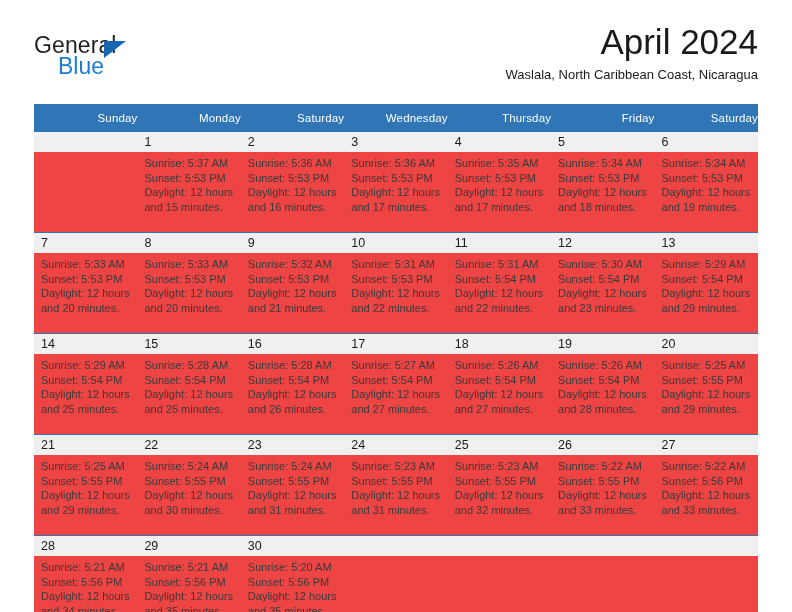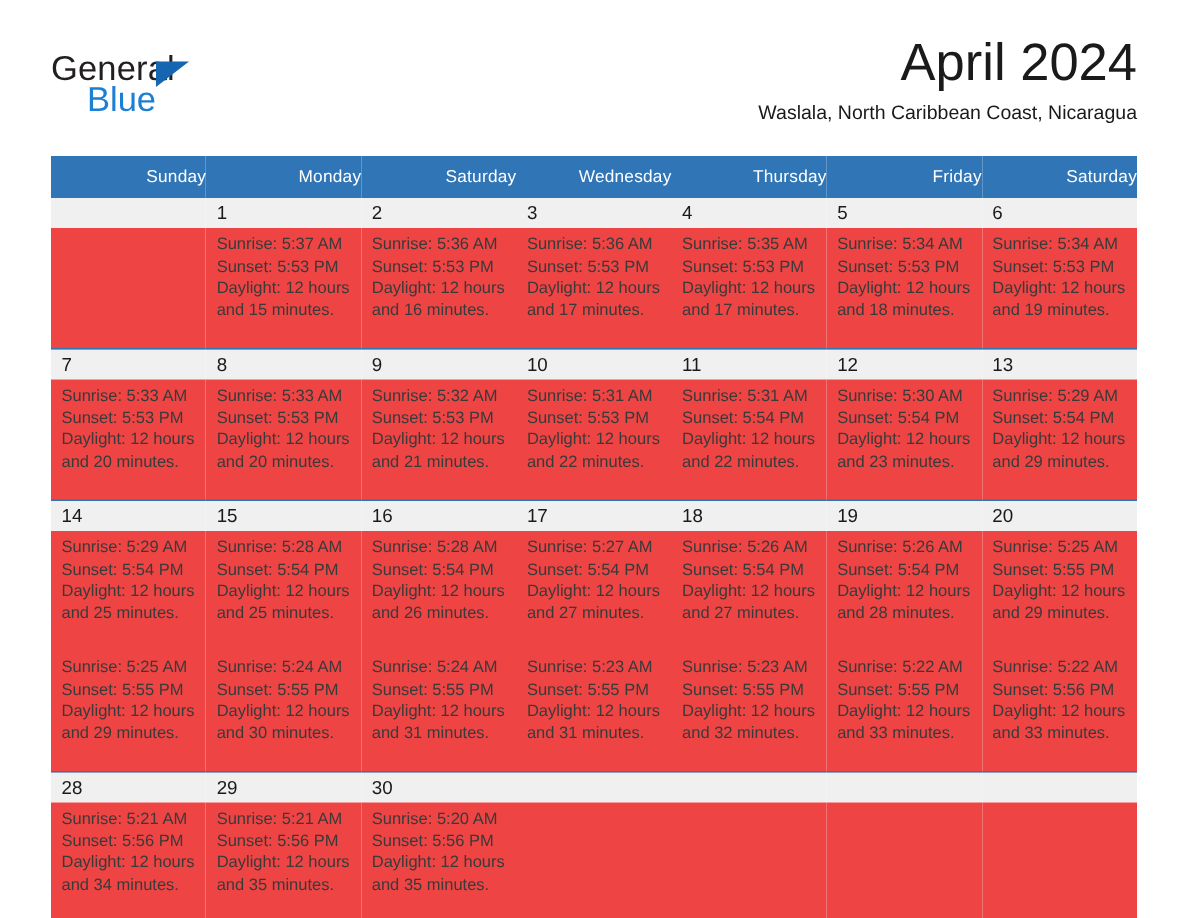--- a/index.html
+++ b/index.html
@@ -317,20 +317,29 @@
             <span class="line">Daylight: 12 hours</span>
             <span class="line">and 28 minutes.</span>
           </td>
           <td>
             <span class="line">Sunrise: 5:25 AM</span>
             <span class="line">Sunset: 5:55 PM</span>
             <span class="line">Daylight: 12 hours</span>
             <span class="line">and 29 minutes.</span>
           </td>
         </tr>
+        <tr class="daynum-row">
+          <td>21</td>
+          <td>22</td>
+          <td>23</td>
+          <td>24</td>
+          <td>25</td>
+          <td>26</td>
+          <td>27</td>
+        </tr>
         <tr class="info-row">
           <td>
             <span class="line">Sunrise: 5:25 AM</span>
             <span class="line">Sunset: 5:55 PM</span>
             <span class="line">Daylight: 12 hours</span>
             <span class="line">and 29 minutes.</span>
           </td>
           <td>
             <span class="line">Sunrise: 5:24 AM</span>
             <span class="line">Sunset: 5:55 PM</span>

